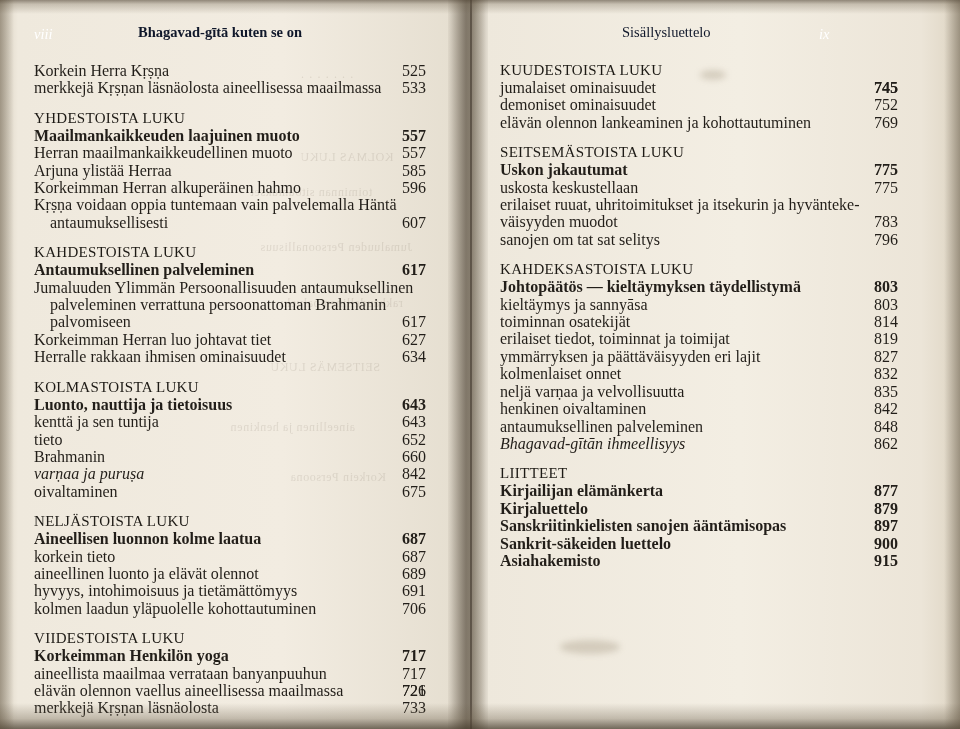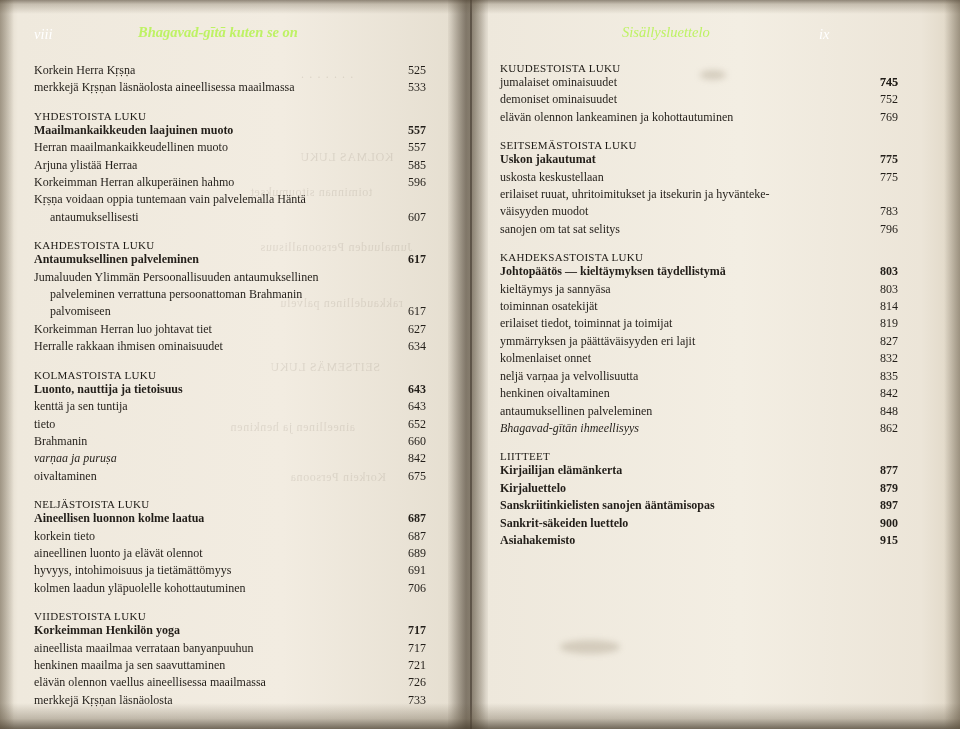--- a/index.html
+++ b/index.html
@@ -86,42 +86,41 @@
   .hdr {
     position: absolute;
     font-size: 14.5px;
   }
   .folio {
     font-style: italic;
     color: #ffffff;
   }
   .run-title {
     font-weight: bold;
-    color: #bef264;
-    font-style: italic;
+    color: #0f172a;
   }
 
   .col {
     position: absolute;
     color: #221e19;
   }
   .col.left { left: 34px; top: 62px; width: 392px; }
   .col.right { left: 500px; top: 62px; width: 400px; }
 
   .chapter {
-    font-size: 11px;
+    font-size: 15px;
     letter-spacing: 0.3px;
     margin-top: 13px;
     color: #1d1a15;
   }
   .chapter.first { margin-top: 0; }
 
   .line {
     position: relative;
-    font-size: 12px;
+    font-size: 16px;
     line-height: 17.4px;
     white-space: nowrap;
   }
   .line .t { display: inline-block; }
   .line .pg {
     position: absolute;
     right: 0;
     top: 0;
   }
   .col.right .line .pg { right: 2px; }
@@ -185,21 +184,21 @@
       <div class="line"><span class="t">oivaltaminen</span><span class="pg">675</span></div>
       <div class="chapter">NELJÄSTOISTA LUKU</div>
       <div class="line"><span class="t b">Aineellisen luonnon kolme laatua</span><span class="pg b">687</span></div>
       <div class="line"><span class="t">korkein tieto</span><span class="pg">687</span></div>
       <div class="line"><span class="t">aineellinen luonto ja elävät olennot</span><span class="pg">689</span></div>
       <div class="line"><span class="t">hyvyys, intohimoisuus ja tietämättömyys</span><span class="pg">691</span></div>
       <div class="line"><span class="t">kolmen laadun yläpuolelle kohottautuminen</span><span class="pg">706</span></div>
       <div class="chapter">VIIDESTOISTA LUKU</div>
       <div class="line"><span class="t b">Korkeimman Henkilön yoga</span><span class="pg b">717</span></div>
       <div class="line"><span class="t">aineellista maailmaa verrataan banyanpuuhun</span><span class="pg">717</span></div>
-      <div class="line"><span class="t">henkinen maailma ja sen saavuttaminen</span><span class="pg">721</span></div>
+      <div class="line"><span class="pg">721</span></div>
       <div class="line"><span class="t">elävän olennon vaellus aineellisessa maailmassa</span><span class="pg">726</span></div>
       <div class="line"><span class="t">merkkejä Kṛṣṇan läsnäolosta</span><span class="pg">733</span></div>
     </div>
   <div class="col right" id="col-right">
       <div class="chapter first">KUUDESTOISTA LUKU</div>
       <div class="line"><span class="pg b">745</span></div>
       <div class="line"><span class="t">jumalaiset ominaisuudet</span><span class="pg">745</span></div>
       <div class="line"><span class="t">demoniset ominaisuudet</span><span class="pg">752</span></div>
       <div class="line"><span class="t">elävän olennon lankeaminen ja kohottautuminen</span><span class="pg">769</span></div>
       <div class="chapter">SEITSEMÄSTOISTA LUKU</div>

